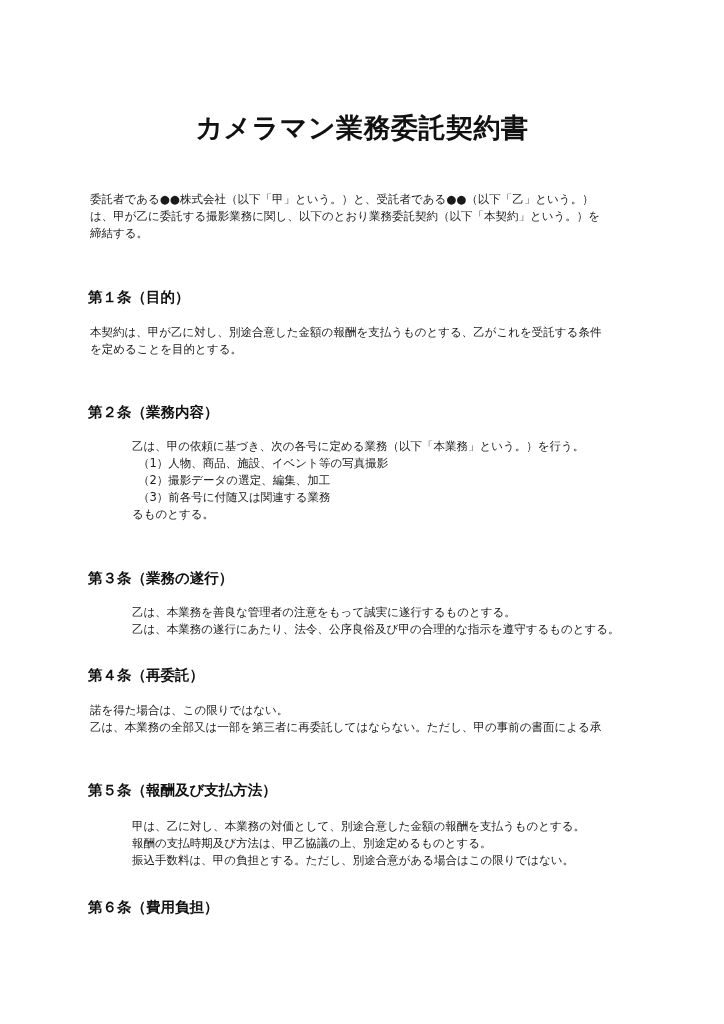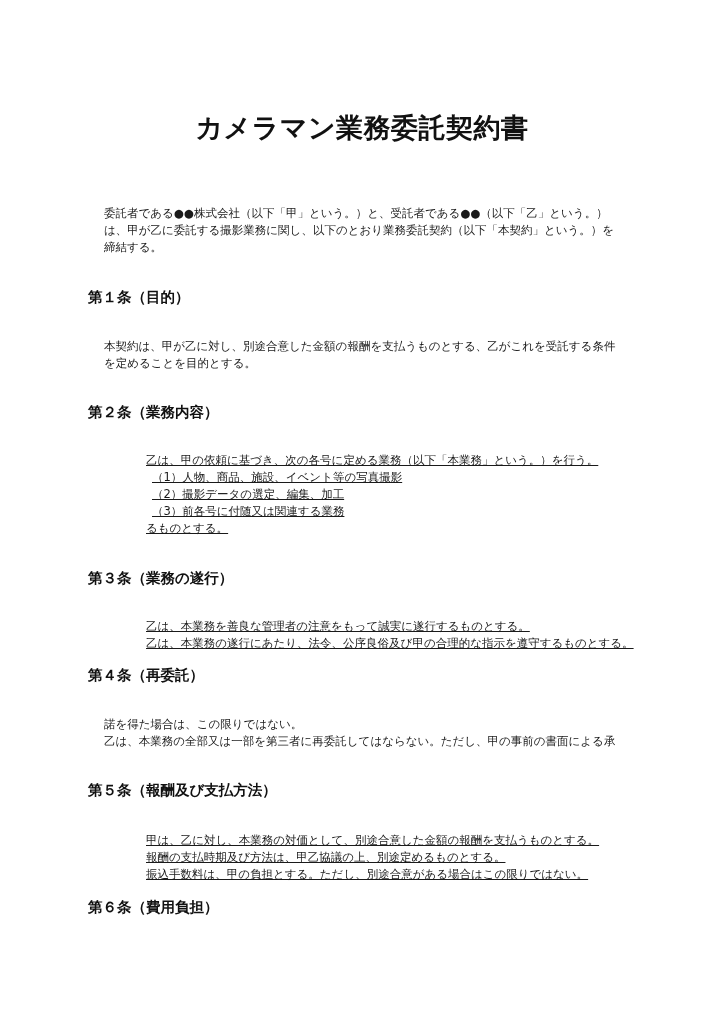--- a/index.html
+++ b/index.html
@@ -32,34 +32,33 @@
       color: #111;
       margin: 0;
     }
     .para {
       position: absolute;
       left: 88px;
       width: 560px;
       font-size: 11.5px;
       line-height: 17px;
       color: #1a1a1a;
-      margin: 16px;
+      margin: 2px;
     }
     .heading {
       position: absolute;
       left: 88px;
       font-size: 14.5px;
       font-weight: bold;
       color: #111;
       margin: 0;
     }
     .indent {
       left: 130px;
       width: 520px;
-      text-decoration: underline;
     }
     .line { display: block; white-space: nowrap; }
     .sub { padding-left: 6px; }
   </style>
 </head>
 <body>
 
 <div class="page">
 
   <h1 class="title">カメラマン業務委託契約書</h1>

